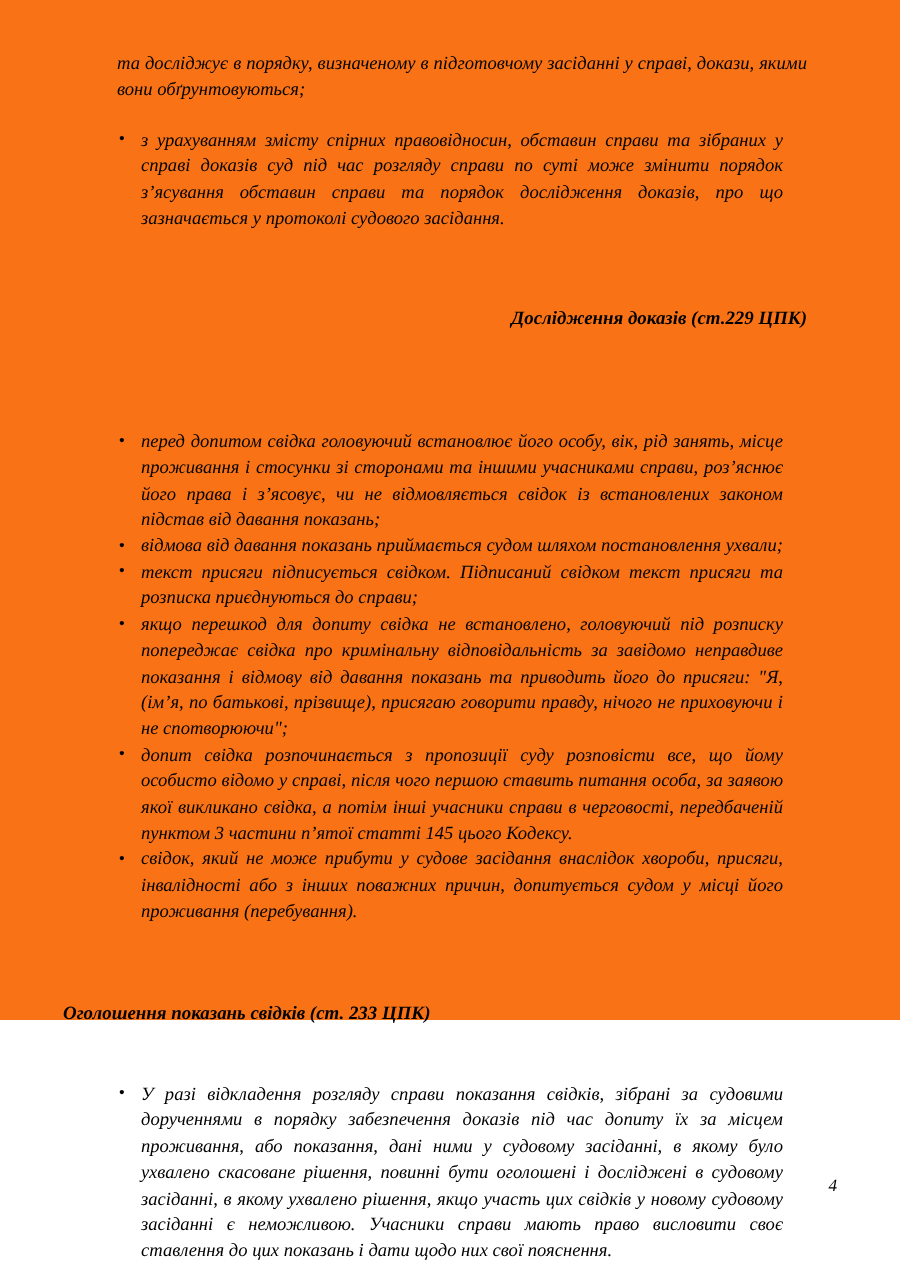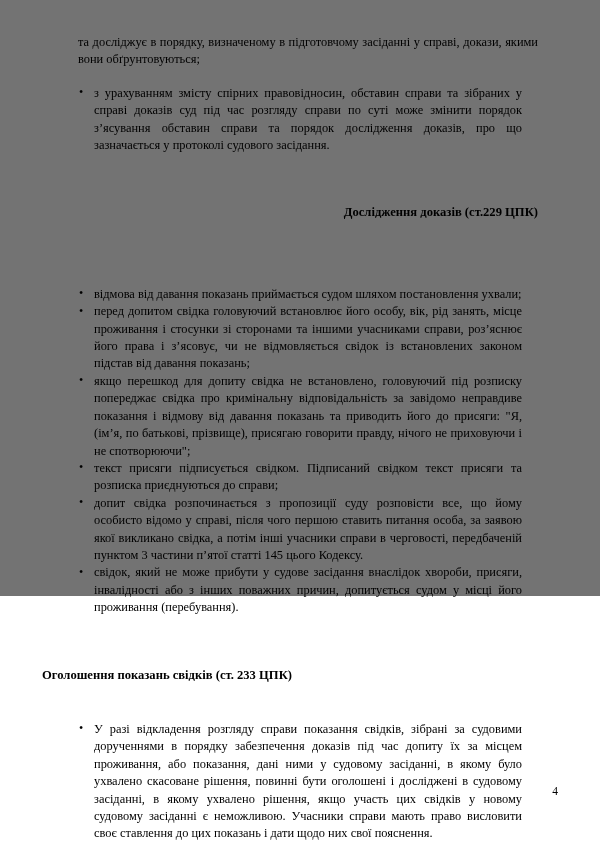--- a/index.html
+++ b/index.html
@@ -14,22 +14,23 @@
     font-family: "Liberation Serif", "DejaVu Serif", serif;
     color: #000000;
     overflow: hidden;
   }
 
   .page {
     position: absolute;
     left: 0;
     top: 0;
     width: 600px;
-    height: 596px;
-    background: #737373;
+    height: 680px;
+    background: #f97316;
+    font-style: italic;
   }
 
   .content {
     position: absolute;
     left: 42px;
     top: 34px;
     width: 496px;
   }
 
   
@@ -115,24 +116,24 @@
     <div class="gap-xl"></div>
 
     <h1 class="heading-center">Дослідження доказів (ст.229 ЦПК)</h1>
 
     <div class="gap-lg"></div>
 
 
     <div class="gap-md"></div>
 
     <ul class="bullet-list">
+      <li class="bullet-item">перед допитом свідка головуючий встановлює його особу, вік, рід занять, місце проживання і стосунки зі сторонами та іншими учасниками справи, роз’яснює його права і з’ясовує, чи не відмовляється свідок із встановлених законом підстав від давання показань;</li>
       <li class="bullet-item">відмова від давання показань приймається судом шляхом постановлення ухвали;</li>
-      <li class="bullet-item">перед допитом свідка головуючий встановлює його особу, вік, рід занять, місце проживання і стосунки зі сторонами та іншими учасниками справи, роз’яснює його права і з’ясовує, чи не відмовляється свідок із встановлених законом підстав від давання показань;</li>
+      <li class="bullet-item">текст присяги підписується свідком. Підписаний свідком текст присяги та розписка приєднуються до справи;</li>
       <li class="bullet-item">якщо перешкод для допиту свідка не встановлено, головуючий під розписку попереджає свідка про кримінальну відповідальність за завідомо неправдиве показання і відмову від давання показань та приводить його до присяги: "Я, (ім’я, по батькові, прізвище), присягаю говорити правду, нічого не приховуючи і не спотворюючи";</li>
-      <li class="bullet-item">текст присяги підписується свідком. Підписаний свідком текст присяги та розписка приєднуються до справи;</li>
       <li class="bullet-item">допит свідка розпочинається з пропозиції суду розповісти все, що йому особисто відомо у справі, після чого першою ставить питання особа, за заявою якої викликано свідка, а потім інші учасники справи в черговості, передбаченій пунктом 3 частини п’ятої статті 145 цього Кодексу.</li>
       <li class="bullet-item">свідок, який не може прибути у судове засідання внаслідок хвороби, присяги, інвалідності або з інших поважних причин, допитується судом у місці його проживання (перебування).</li>
     </ul>
 
     <div class="gap-xl"></div>
 
     <h2 class="heading-left">Оголошення показань свідків (ст. 233 ЦПК)</h2>
 
     <div class="gap-md"></div>
 

